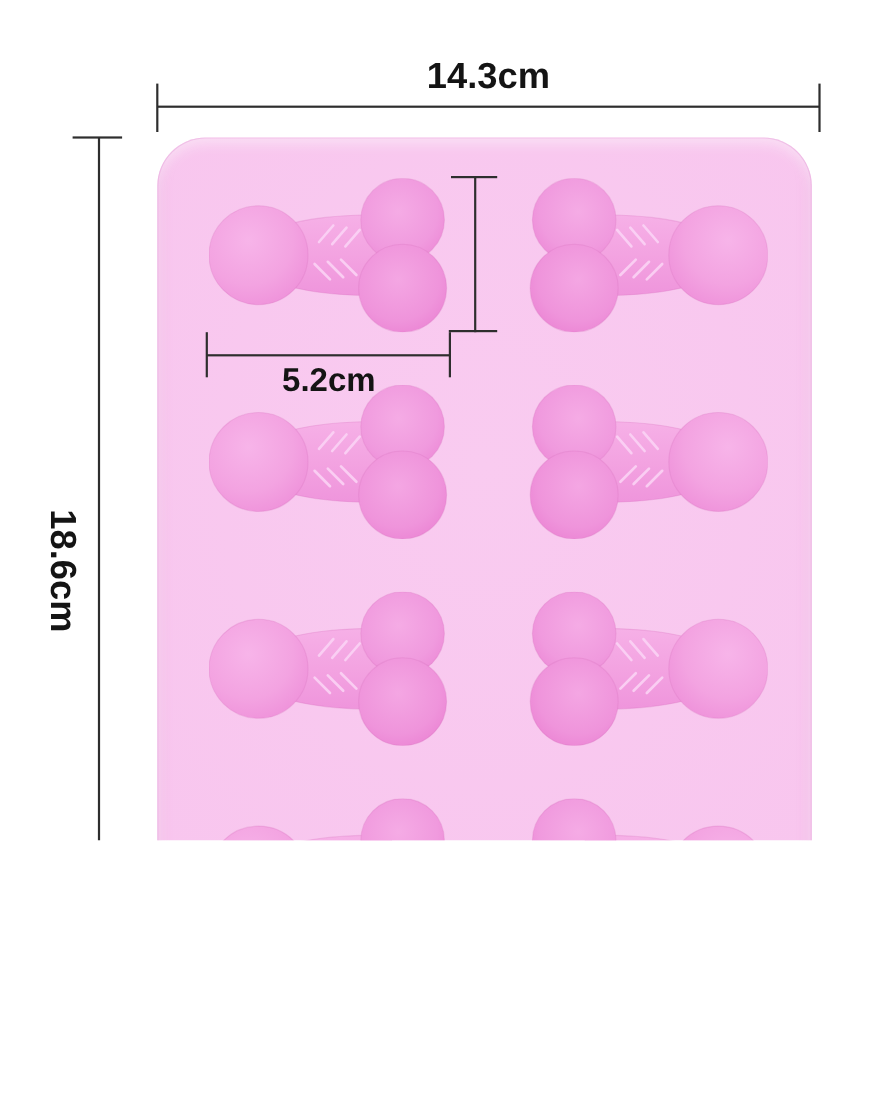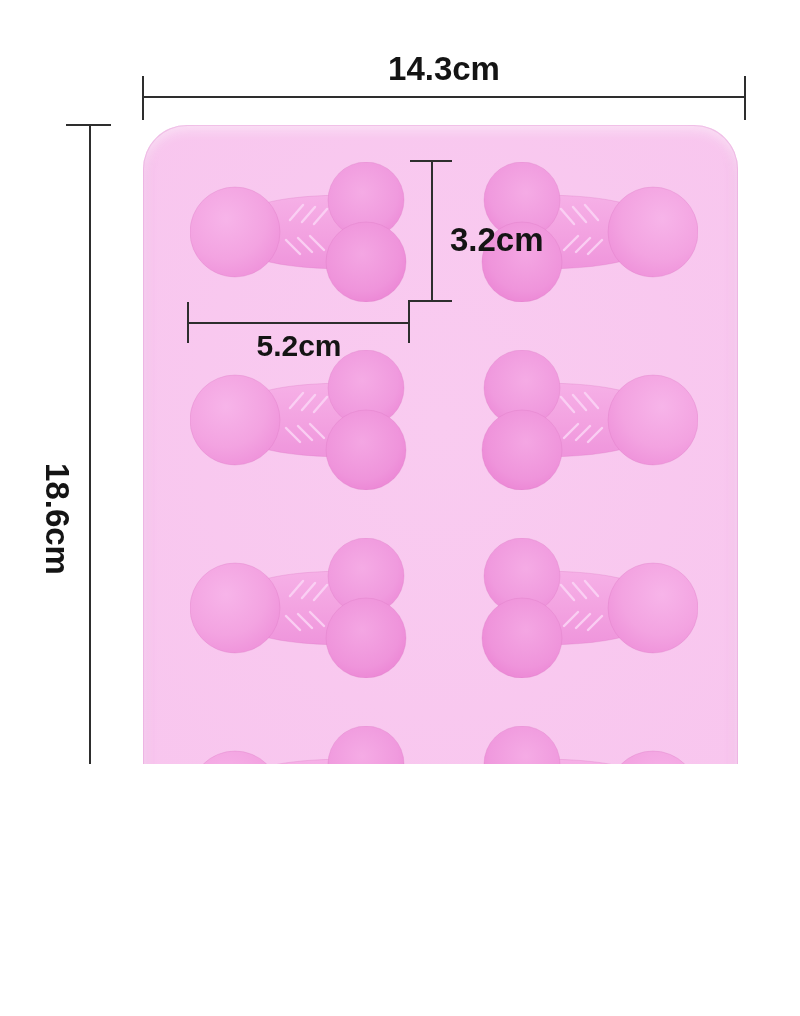--- a/index.html
+++ b/index.html
@@ -154,21 +154,20 @@
         </svg>
         <svg class="cav r4 c1" viewBox="0 0 218 140">
           <use href="#cavity-shape"></use>
         </svg>
         <svg class="cav r4 c2" viewBox="0 0 218 140">
           <use href="#cavity-shape"></use>
         </svg>
       </div>
   </div>
 
-  <div class="ch-label">3.2cm</div>
   <div class="dline v ch-line"></div>
   <div class="dline h ch-tick-t"></div>
   <div class="dline h ch-tick-b"></div>
 
   <div class="cw-label">5.2cm</div>
   <div class="dline h cw-line"></div>
   <div class="dline v cw-tick-l"></div>
   <div class="dline v cw-tick-r"></div>
 
 </div>

